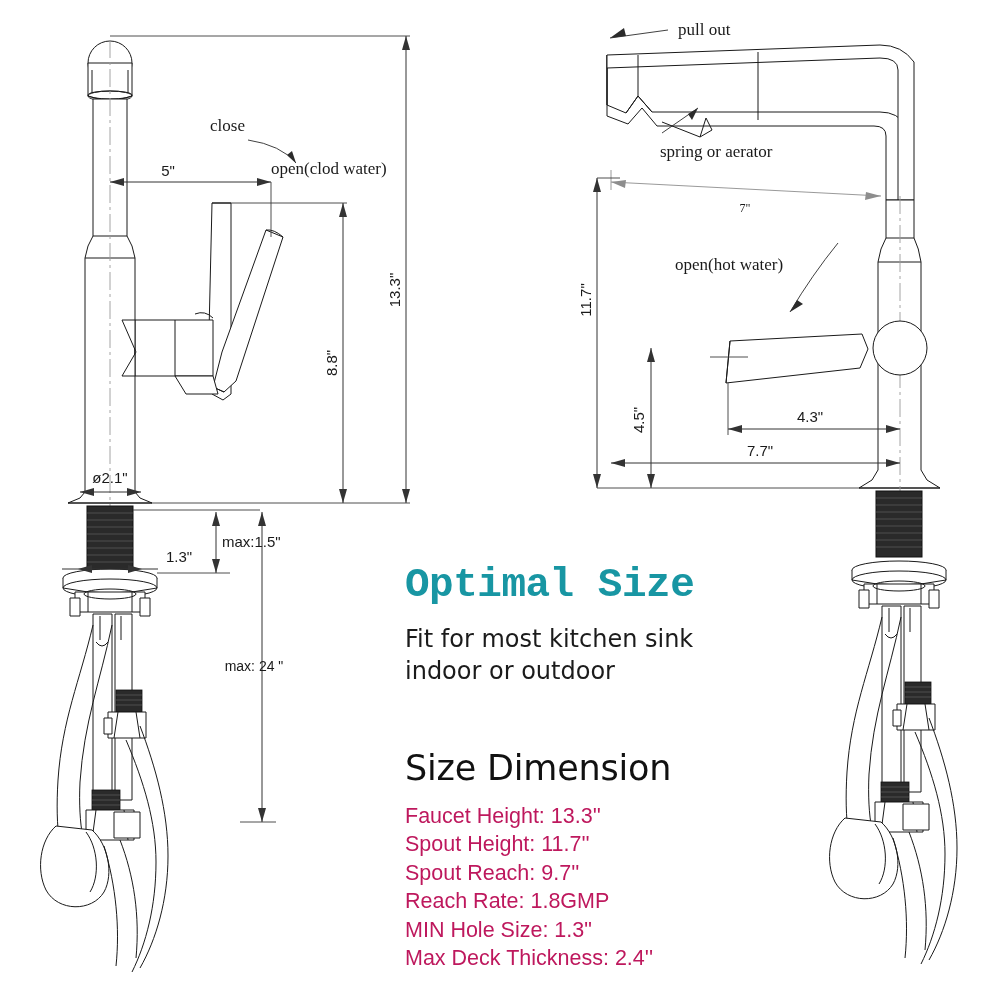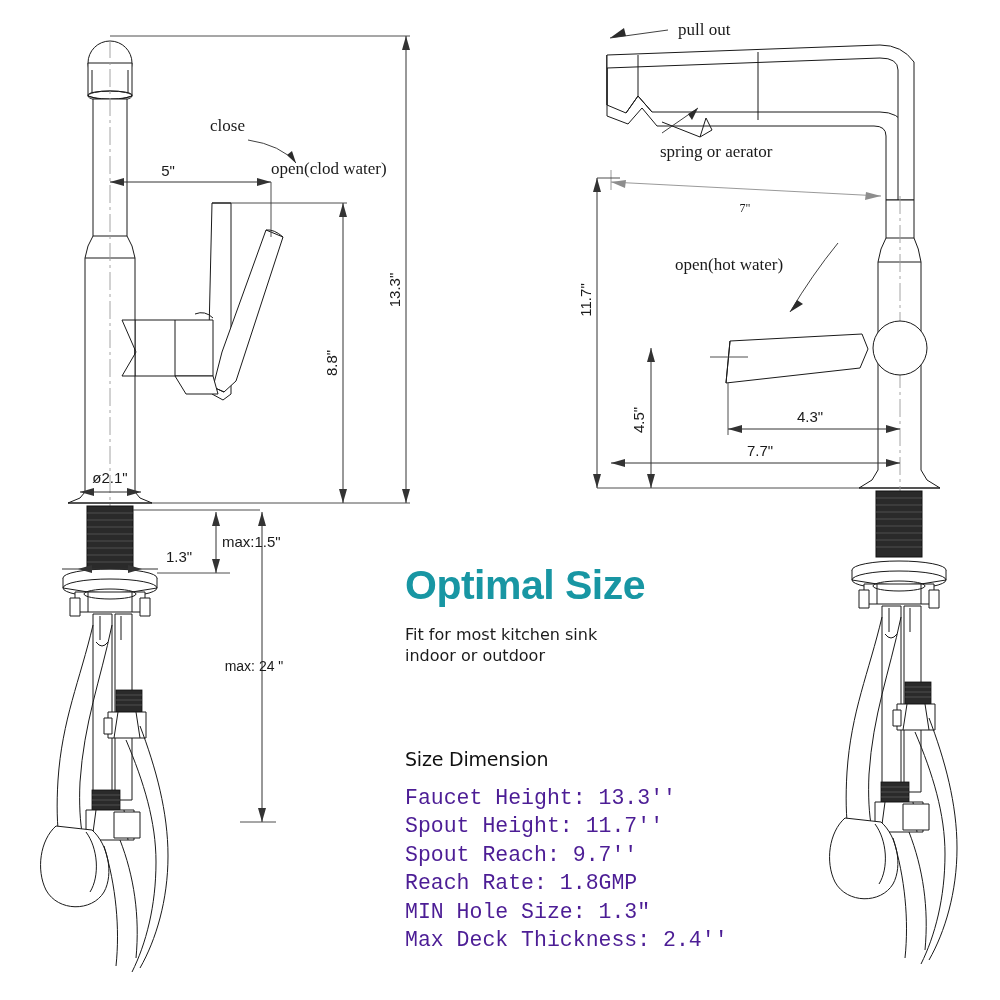--- a/index.html
+++ b/index.html
@@ -16,35 +16,35 @@
   .dim{stroke:#333;stroke-width:1;fill:none;}
   .dimlt{stroke:#8d8d8d;stroke-width:0.9;fill:none;}
   .ext{stroke:#3a3a3a;stroke-width:0.9;fill:none;}
   .center{stroke:#9a9a9a;stroke-width:0.9;fill:none;stroke-dasharray:18 4 3 4;}
   .white{fill:#ffffff;}
   .lead{stroke:#2b2b2b;stroke-width:0.9;fill:none;}
   .tx{font-family:"Liberation Serif", serif;fill:#1a1a1a;}
   .tx-cad{font-family:"Liberation Sans", sans-serif;fill:#1a1a1a;}
   .txt-block{position:absolute;}
   .optimal{
-    font-family:Liberation Sans, sans-serif;
+    font-family:Liberation Mono, monospace;
     font-weight:bold;font-size:41px;letter-spacing:-0.5px;
     line-height:1;
   }
   .subline{
     font-family:"DejaVu Sans", sans-serif;
-    font-size:16px;line-height:1.32;color:#1b1b1b;
+    font-size:24px;line-height:1.32;color:#1b1b1b;
   }
   .sdtitle{
     font-family:"DejaVu Sans", sans-serif;
-    font-size:19px;color:#111;letter-spacing:-0.2px;
+    font-size:35px;color:#111;letter-spacing:-0.2px;
   }
   .speclist{
-    font-family:Liberation Mono, monospace;
-    font-size:21.5px;line-height:1.325;color:#4c1d95;
+    font-family:Liberation Sans, sans-serif;
+    font-size:21.5px;line-height:1.325;color:#be185d;
   }
   .speclist div{white-space:nowrap;}
 </style>
 </head>
 <body>
 
 <div id="root">
 
   <svg id="left-view" width="430" height="1000" viewBox="0 0 430 1000" style="position:absolute;left:0;top:0;">
 

